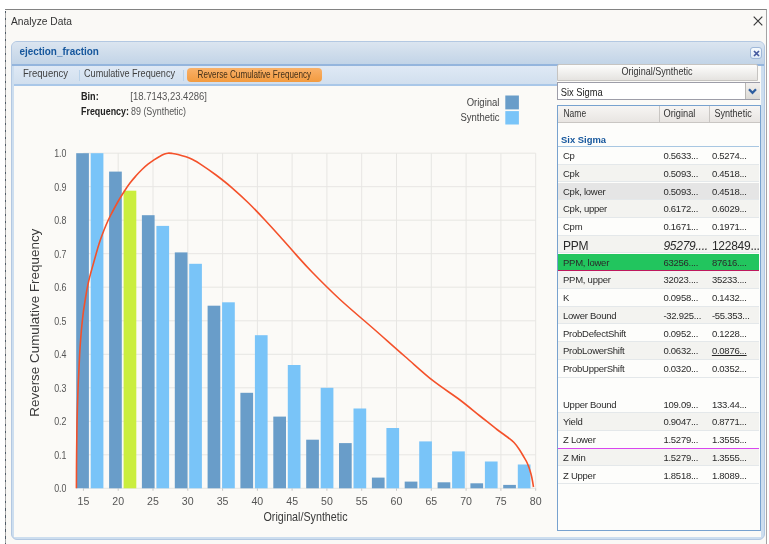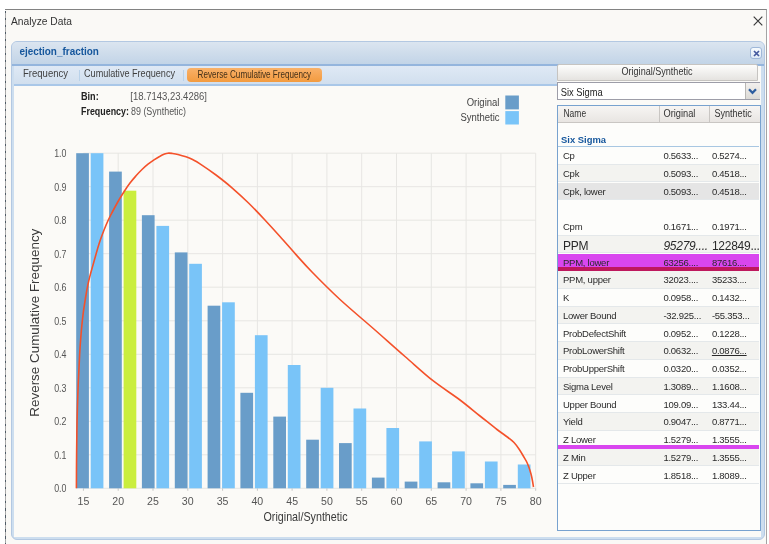--- a/index.html
+++ b/index.html
@@ -57,31 +57,36 @@
 <div class="abs" style="left:0px;top:59.2px;width:201px;height:17.75px;background:#f3f3f0;border-bottom:1px solid #e4e8ea;font-size:9.5px;letter-spacing:-0.25px;color:#2a2a2a;">
       <span style="position:absolute;left:5.0px;top:3px;">Cpk</span>
       <span style="position:absolute;left:105.4px;top:3px;">0.5093...</span>
       <span style="position:absolute;left:153.9px;top:3px;">0.4518...</span>
     </div>
 <div class="abs" style="left:0px;top:77.0px;width:201px;height:17.75px;background:#e5e5e5;border-bottom:1px solid #e4e8ea;font-size:9.5px;letter-spacing:-0.25px;color:#2a2a2a;">
       <span style="position:absolute;left:5.0px;top:3px;">Cpk, lower</span>
       <span style="position:absolute;left:105.4px;top:3px;">0.5093...</span>
       <span style="position:absolute;left:153.9px;top:3px;">0.4518...</span>
     </div>
+<div class="abs" style="left:0px;top:94.8px;width:201px;height:17.75px;background:#f3f3f0;border-bottom:1px solid #e4e8ea;font-size:9.5px;letter-spacing:-0.25px;color:#2a2a2a;">
+      <span style="position:absolute;left:5.0px;top:3px;">Cpk, upper</span>
+      <span style="position:absolute;left:105.4px;top:3px;">0.6172...</span>
+      <span style="position:absolute;left:153.9px;top:3px;">0.6029...</span>
+    </div>
 <div class="abs" style="left:0px;top:112.5px;width:201px;height:17.75px;background:#fdfdfb;border-bottom:1px solid #e4e8ea;font-size:9.5px;letter-spacing:-0.25px;color:#2a2a2a;">
       <span style="position:absolute;left:5.0px;top:3px;">Cpm</span>
       <span style="position:absolute;left:105.4px;top:3px;">0.1671...</span>
       <span style="position:absolute;left:153.9px;top:3px;">0.1971...</span>
     </div>
 <div class="abs" style="left:0px;top:130.2px;width:201px;height:17.75px;background:#f3f3f0;border-bottom:1px solid #e4e8ea;font-size:12px;letter-spacing:-0.25px;color:#2a2a2a;">
       <span style="position:absolute;left:5.0px;top:3px;">PPM</span>
       <span style="position:absolute;left:105.4px;top:3px;font-style:italic;">95279....</span>
       <span style="position:absolute;left:153.9px;top:3px;">122849...</span>
     </div>
-<div class="abs" style="left:0px;top:148.0px;width:201px;height:17.75px;background:#d946ef;border-bottom:4px solid #be185d;font-size:9.5px;letter-spacing:-0.25px;color:#2a2a2a;">
+<div class="abs" style="left:0px;top:148.0px;width:201px;height:17.75px;background:#22c55e;border-bottom:1px solid #be185d;font-size:9.5px;letter-spacing:-0.25px;color:#2a2a2a;">
       <span style="position:absolute;left:5.0px;top:3px;">PPM, lower</span>
       <span style="position:absolute;left:105.4px;top:3px;">63256....</span>
       <span style="position:absolute;left:153.9px;top:3px;">87616....</span>
     </div>
 <div class="abs" style="left:0px;top:165.8px;width:201px;height:17.75px;background:#f3f3f0;border-bottom:1px solid #e4e8ea;font-size:9.5px;letter-spacing:-0.25px;color:#2a2a2a;">
       <span style="position:absolute;left:5.0px;top:3px;">PPM, upper</span>
       <span style="position:absolute;left:105.4px;top:3px;">32023....</span>
       <span style="position:absolute;left:153.9px;top:3px;">35233....</span>
     </div>
 <div class="abs" style="left:0px;top:183.5px;width:201px;height:17.75px;background:#fdfdfb;border-bottom:1px solid #e4e8ea;font-size:9.5px;letter-spacing:-0.25px;color:#2a2a2a;">
@@ -102,36 +107,31 @@
 <div class="abs" style="left:0px;top:236.8px;width:201px;height:17.75px;background:#f3f3f0;border-bottom:1px solid #e4e8ea;font-size:9.5px;letter-spacing:-0.25px;color:#2a2a2a;">
       <span style="position:absolute;left:5.0px;top:3px;">ProbLowerShift</span>
       <span style="position:absolute;left:105.4px;top:3px;">0.0632...</span>
       <span style="position:absolute;left:153.9px;top:3px;text-decoration:underline;">0.0876...</span>
     </div>
 <div class="abs" style="left:0px;top:254.5px;width:201px;height:17.75px;background:#fdfdfb;border-bottom:1px solid #e4e8ea;font-size:9.5px;letter-spacing:-0.25px;color:#2a2a2a;">
       <span style="position:absolute;left:5.0px;top:3px;">ProbUpperShift</span>
       <span style="position:absolute;left:105.4px;top:3px;">0.0320...</span>
       <span style="position:absolute;left:153.9px;top:3px;">0.0352...</span>
     </div>
-<div class="abs" style="left:0px;top:272.2px;width:201px;height:17.75px;background:#f3f3f0;border-bottom:1px solid #e4e8ea;font-size:9.5px;letter-spacing:-0.25px;color:#2a2a2a;">
-      <span style="position:absolute;left:5.0px;top:3px;">Sigma Level</span>
-      <span style="position:absolute;left:105.4px;top:3px;">1.3089...</span>
-      <span style="position:absolute;left:153.9px;top:3px;">1.1608...</span>
-    </div>
 <div class="abs" style="left:0px;top:290.0px;width:201px;height:17.75px;background:#fdfdfb;border-bottom:1px solid #e4e8ea;font-size:9.5px;letter-spacing:-0.25px;color:#2a2a2a;">
       <span style="position:absolute;left:5.0px;top:3px;">Upper Bound</span>
       <span style="position:absolute;left:105.4px;top:3px;">109.09...</span>
       <span style="position:absolute;left:153.9px;top:3px;">133.44...</span>
     </div>
 <div class="abs" style="left:0px;top:307.8px;width:201px;height:17.75px;background:#f3f3f0;border-bottom:1px solid #e4e8ea;font-size:9.5px;letter-spacing:-0.25px;color:#2a2a2a;">
       <span style="position:absolute;left:5.0px;top:3px;">Yield</span>
       <span style="position:absolute;left:105.4px;top:3px;">0.9047...</span>
       <span style="position:absolute;left:153.9px;top:3px;">0.8771...</span>
     </div>
-<div class="abs" style="left:0px;top:325.5px;width:201px;height:17.75px;background:#fdfdfb;border-bottom:4px solid #d946ef;font-size:9.5px;letter-spacing:-0.25px;color:#2a2a2a;">
+<div class="abs" style="left:0px;top:325.5px;width:201px;height:17.75px;background:#fdfdfb;border-bottom:1px solid #d946ef;font-size:9.5px;letter-spacing:-0.25px;color:#2a2a2a;">
       <span style="position:absolute;left:5.0px;top:3px;">Z Lower</span>
       <span style="position:absolute;left:105.4px;top:3px;">1.5279...</span>
       <span style="position:absolute;left:153.9px;top:3px;">1.3555...</span>
     </div>
 <div class="abs" style="left:0px;top:343.2px;width:201px;height:17.75px;background:#f3f3f0;border-bottom:1px solid #e4e8ea;font-size:9.5px;letter-spacing:-0.25px;color:#2a2a2a;">
       <span style="position:absolute;left:5.0px;top:3px;">Z Min</span>
       <span style="position:absolute;left:105.4px;top:3px;">1.5279...</span>
       <span style="position:absolute;left:153.9px;top:3px;">1.3555...</span>
     </div>
 <div class="abs" style="left:0px;top:361.0px;width:201px;height:17.75px;background:#fdfdfb;border-bottom:1px solid #e4e8ea;font-size:9.5px;letter-spacing:-0.25px;color:#2a2a2a;">

